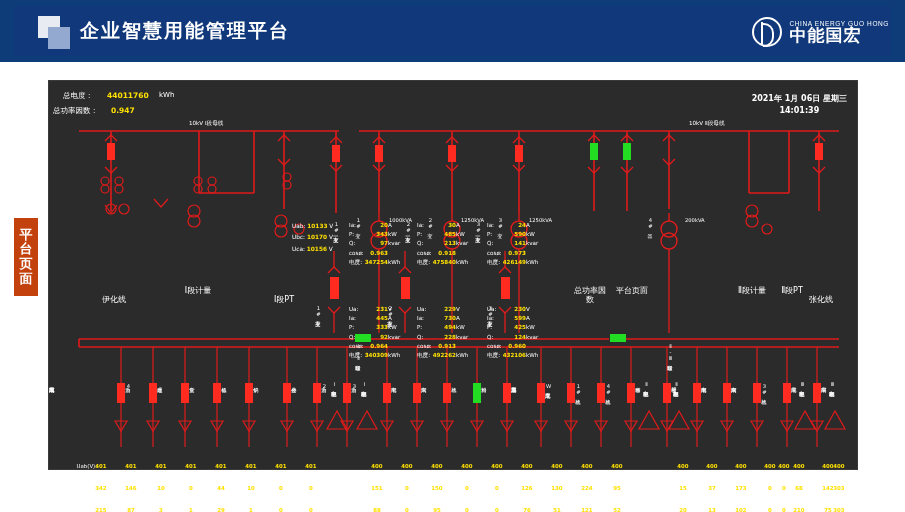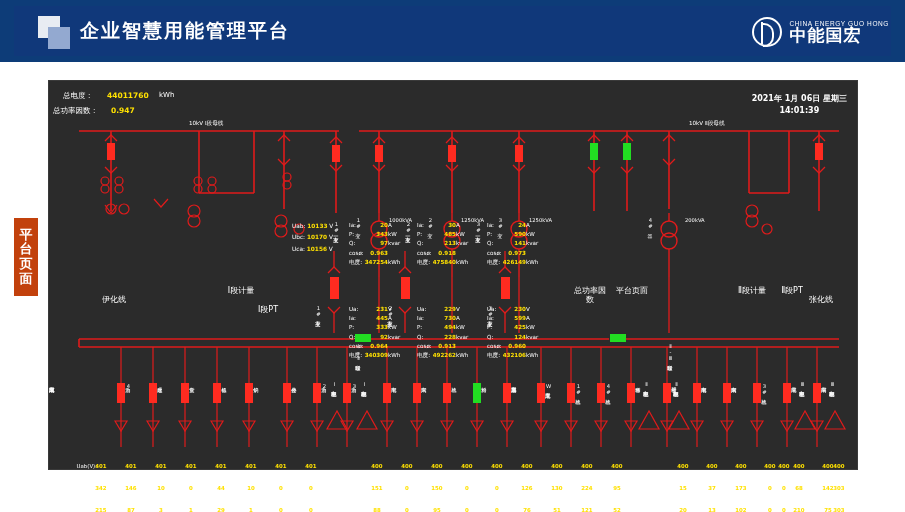--- a/index.html
+++ b/index.html
@@ -457,22 +457,22 @@
           <div class="vlabel sm" style="left:312px; top:300px;">Ⅰ段电容副柜</div>
           <div class="vlabel sm" style="left:306px; top:262px;">Ⅰ-Ⅱ段母联</div>
           <div class="vlabel sm" style="left:594px; top:300px;">Ⅱ段电容主柜</div>
           <div class="vlabel sm" style="left:624px; top:300px;">Ⅱ段电容副柜</div>
           <div class="vlabel sm" style="left:618px; top:262px;">Ⅱ-Ⅲ段母联</div>
           <div class="vlabel sm" style="left:750px; top:300px;">Ⅲ段电容主柜</div>
           <div class="vlabel sm" style="left:780px; top:300px;">Ⅲ段电容副柜</div>
         </div>
       <div id="cabnames">
           <div class="cabname" style="left:48px; top:215px;">伊化线</div>
-          <div class="cabname" style="left:132px; top:206px;margin-left:43px;">Ⅰ段计量</div>
-          <div class="cabname" style="left:202px; top:215px;margin-top:10px;">Ⅰ段PT</div>
+          <div class="cabname" style="left:132px; top:206px;">Ⅰ段计量</div>
+          <div class="cabname" style="left:218px; top:215px;">Ⅰ段PT</div>
           <div class="cabname" style="left:524px; top:206px;">总功率因数</div>
           <div class="cabname" style="left:566px; top:206px;">平台页面</div>
           <div class="cabname" style="left:686px; top:206px;">Ⅱ段计量</div>
           <div class="cabname" style="left:726px; top:206px;">Ⅱ段PT</div>
           <div class="cabname" style="left:755px; top:215px;">张化线</div>
         </div>
       <div id="kvas">
           <div class="vlabel sm" style="left:306px; top:136px;">1#变</div>
           <div class="kva" style="left:340px; top:136px;">1000kVA</div>
           <div class="vlabel sm" style="left:378px; top:136px;">2#变</div>

